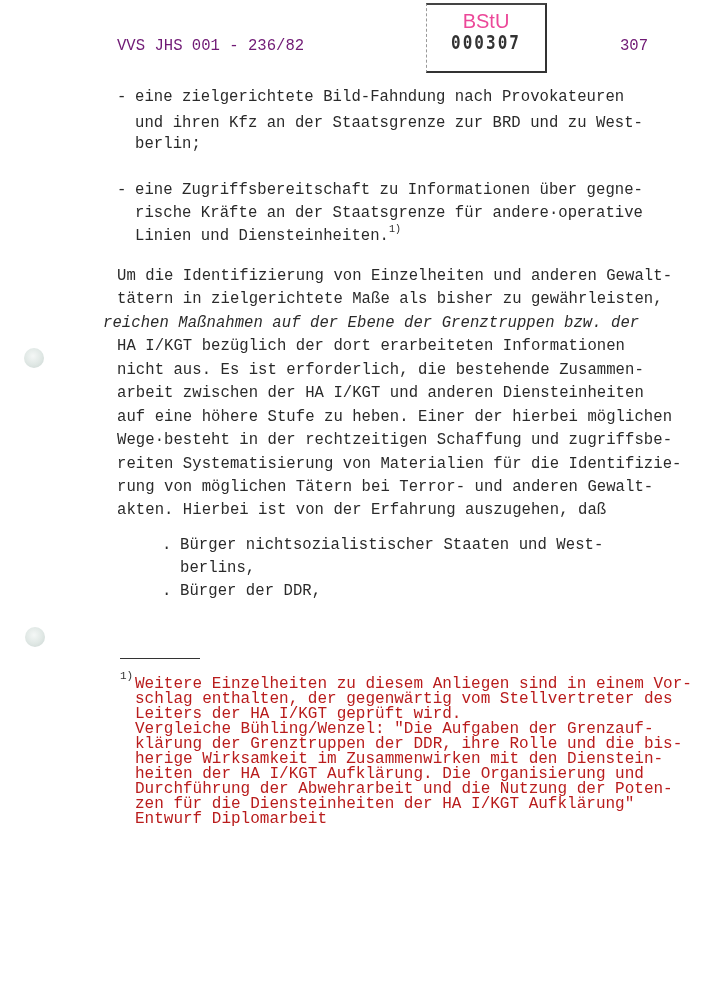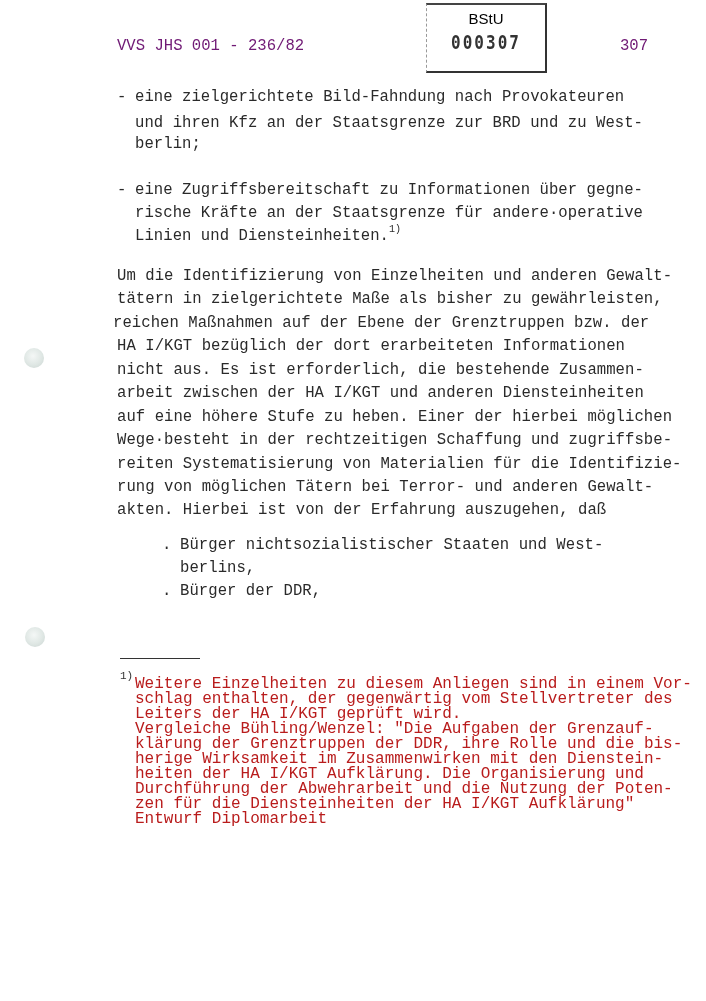--- a/index.html
+++ b/index.html
@@ -10,21 +10,21 @@
   .page { position: absolute; left: 0; top: 0; width: 706px; height: 1001px; }
   .line { position: absolute; white-space: pre; font-size: 15.6px; line-height: 20px; letter-spacing: 0.05px; }
   .fn { position: absolute; white-space: pre; font-size: 16px; line-height: 15px; color: #b91c1c; }
   .header { position: absolute; top: 37px; font-size: 15.6px; white-space: pre; color: #701a75; }
   .stamp {
     position: absolute; left: 426px; top: 3px; width: 118px; height: 66px;
     border-top: 2px solid #444; border-right: 2px solid #333; border-bottom: 2px solid #333;
     border-left: 1px dashed #999;
   }
   .stamp-title { position: absolute; left: 0; width: 100%; top: 5px; text-align: center;
-    font-family: "Liberation Sans", sans-serif; font-size: 15px; color: #000000; }
+    font-family: "Liberation Sans", sans-serif; font-size: 20px; color: #ec4899; }
   .stamp-number { position: absolute; left: 0; width: 100%; top: 28px; text-align: center;
     font-family: "DejaVu Sans Mono", monospace; font-size: 16px; letter-spacing: 2px; color: #333; font-weight: bold; transform: scaleY(1.2); }
   .sup { font-size: 10px; position: relative; top: -8px; }
   .fn-sup { position: absolute; left: 120px; top: 670px; font-size: 11px; color: #333; white-space: pre; }
   .rule { position: absolute; left: 120px; top: 658px; width: 80px; border-top: 1.5px solid #333; }
   .hole { position: absolute; width: 20px; height: 20px; border-radius: 50%;
     background: radial-gradient(circle at 45% 40%, #f4f7f6 0%, #dfe7e4 55%, #c9d3d0 100%); }
 </style>
 </head>
 <body>
@@ -52,21 +52,21 @@
   <div>
     <div class="line" style="left:117px; top:180px;">-</div>
     <div class="line" style="left:135px; top:180px;">eine Zugriffsbereitschaft zu Informationen über gegne-</div>
     <div class="line" style="left:135px; top:203px;">rische Kräfte an der Staatsgrenze für andere·operative</div>
     <div class="line" style="left:135px; top:226px;"><span>Linien und Diensteinheiten.</span><span class="sup">1)</span></div>
   </div>
 
   <div>
     <div class="line" style="left:117px; top:266px;">Um die Identifizierung von Einzelheiten und anderen Gewalt-</div>
     <div class="line" style="left:117px; top:289px;">tätern in zielgerichtete Maße als bisher zu gewährleisten,</div>
-    <div class="line" style="left:113px; top:313px;">reichen Maßnahmen auf der Ebene der Grenztruppen bzw. der</div>
+    <div class="line" style="left:103px; top:313px;font-style:italic;">reichen Maßnahmen auf der Ebene der Grenztruppen bzw. der</div>
     <div class="line" style="left:117px; top:336px;">HA I/KGT bezüglich der dort erarbeiteten Informationen</div>
     <div class="line" style="left:117px; top:360px;">nicht aus. Es ist erforderlich, die bestehende Zusammen-</div>
     <div class="line" style="left:117px; top:383px;">arbeit zwischen der HA I/KGT und anderen Diensteinheiten</div>
     <div class="line" style="left:117px; top:407px;">auf eine höhere Stufe zu heben. Einer der hierbei möglichen</div>
     <div class="line" style="left:117px; top:430px;">Wege·besteht in der rechtzeitigen Schaffung und zugriffsbe-</div>
     <div class="line" style="left:117px; top:454px;">reiten Systematisierung von Materialien für die Identifizie-</div>
     <div class="line" style="left:117px; top:477px;">rung von möglichen Tätern bei Terror- und anderen Gewalt-</div>
     <div class="line" style="left:117px; top:500px;">akten. Hierbei ist von der Erfahrung auszugehen, daß</div>
   </div>
 

